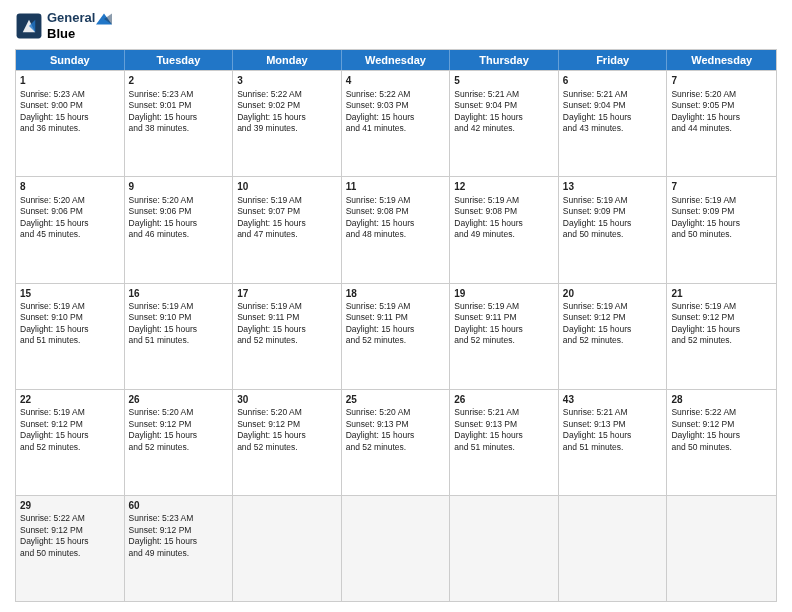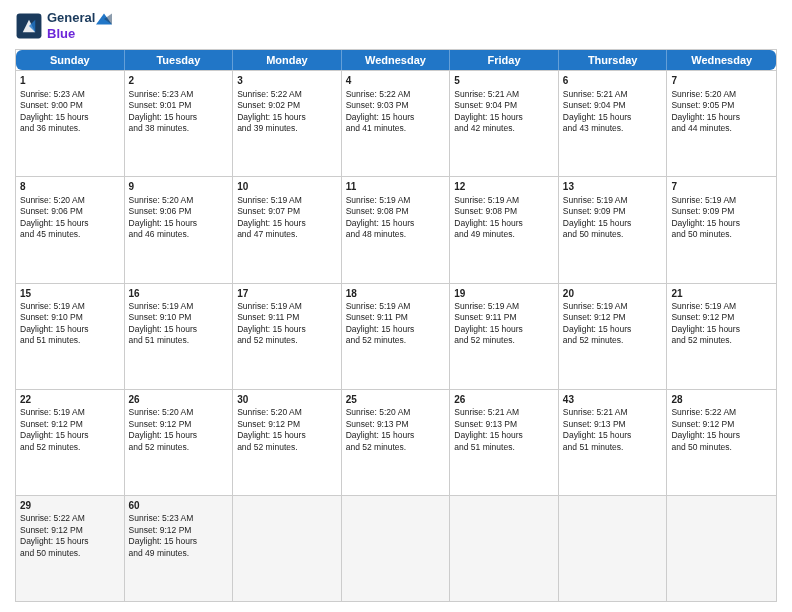--- a/index.html
+++ b/index.html
@@ -54,21 +54,20 @@
     .calendar {
       flex: 1;
       display: flex;
       flex-direction: column;
       border: 1px solid #ccc;
     }
     .cal-header {
       display: grid;
       grid-template-columns: repeat(7, 1fr);
       background: #2176c7;
-      border-radius: 6px;
     }
     .cal-header-cell {
       color: #fff;
       font-size: 11px;
       font-weight: bold;
       text-align: center;
       padding: 4px 2px;
       border-right: 1px solid rgba(255,255,255,0.3);
     }
     .cal-header-cell:last-child { border-right: none; }
@@ -111,36 +110,36 @@
   <div class="header">
     <div class="logo">
       <svg class="logo-icon" viewBox="0 0 36 36">
         <rect x="2" y="2" width="32" height="32" rx="4" fill="#1a3a5c"></rect>
         <polygon points="10,26 18,10 26,26" fill="white" opacity="0.9"></polygon>
         <polygon points="18,18 26,10 26,26" fill="#2176c7" opacity="0.8"></polygon>
       </svg>
       <div class="logo-text"><span style="color:#1a3a5c;font-weight:bold">General</span><svg width="16" height="14" style="display:inline-block;vertical-align:middle;margin-left:1px" viewBox="0 0 20 14">
             <polygon points="0,14 10,0 20,14" fill="#2176c7"></polygon>
             <polygon points="10,7 20,0 20,14" fill="#1a3a5c" opacity="0.5"></polygon>
-          </svg><br><span style="color:#6d28d9;font-weight:bold">Blue</span></div>
+          </svg><br><span style="color:#000000;font-weight:bold">Blue</span></div>
     </div>
     <div class="title-block">
       <h1></h1>
       <h2></h2>
     </div>
   </div>
 
   <div class="calendar">
     <div class="cal-header">
     <div class="cal-header-cell">Sunday</div>
         <div class="cal-header-cell">Tuesday</div>
         <div class="cal-header-cell">Monday</div>
         <div class="cal-header-cell">Wednesday</div>
+        <div class="cal-header-cell">Thursday</div>
         <div class="cal-header-cell">Friday</div>
-        <div class="cal-header-cell">Thursday</div>
         <div class="cal-header-cell">Wednesday</div>
       </div>
     <div class="cal-body">
     <div class="cal-row">
           <div class="cal-cell"><span class="day-num">1</span><span style="white-space: pre-line;">Sunrise: 5:23 AM
 Sunset: 9:00 PM
 Daylight: 15 hours
 and 36 minutes.</span></div>
           <div class="cal-cell"><span class="day-num">2</span><span style="white-space: pre-line;">Sunrise: 5:23 AM
 Sunset: 9:01 PM

